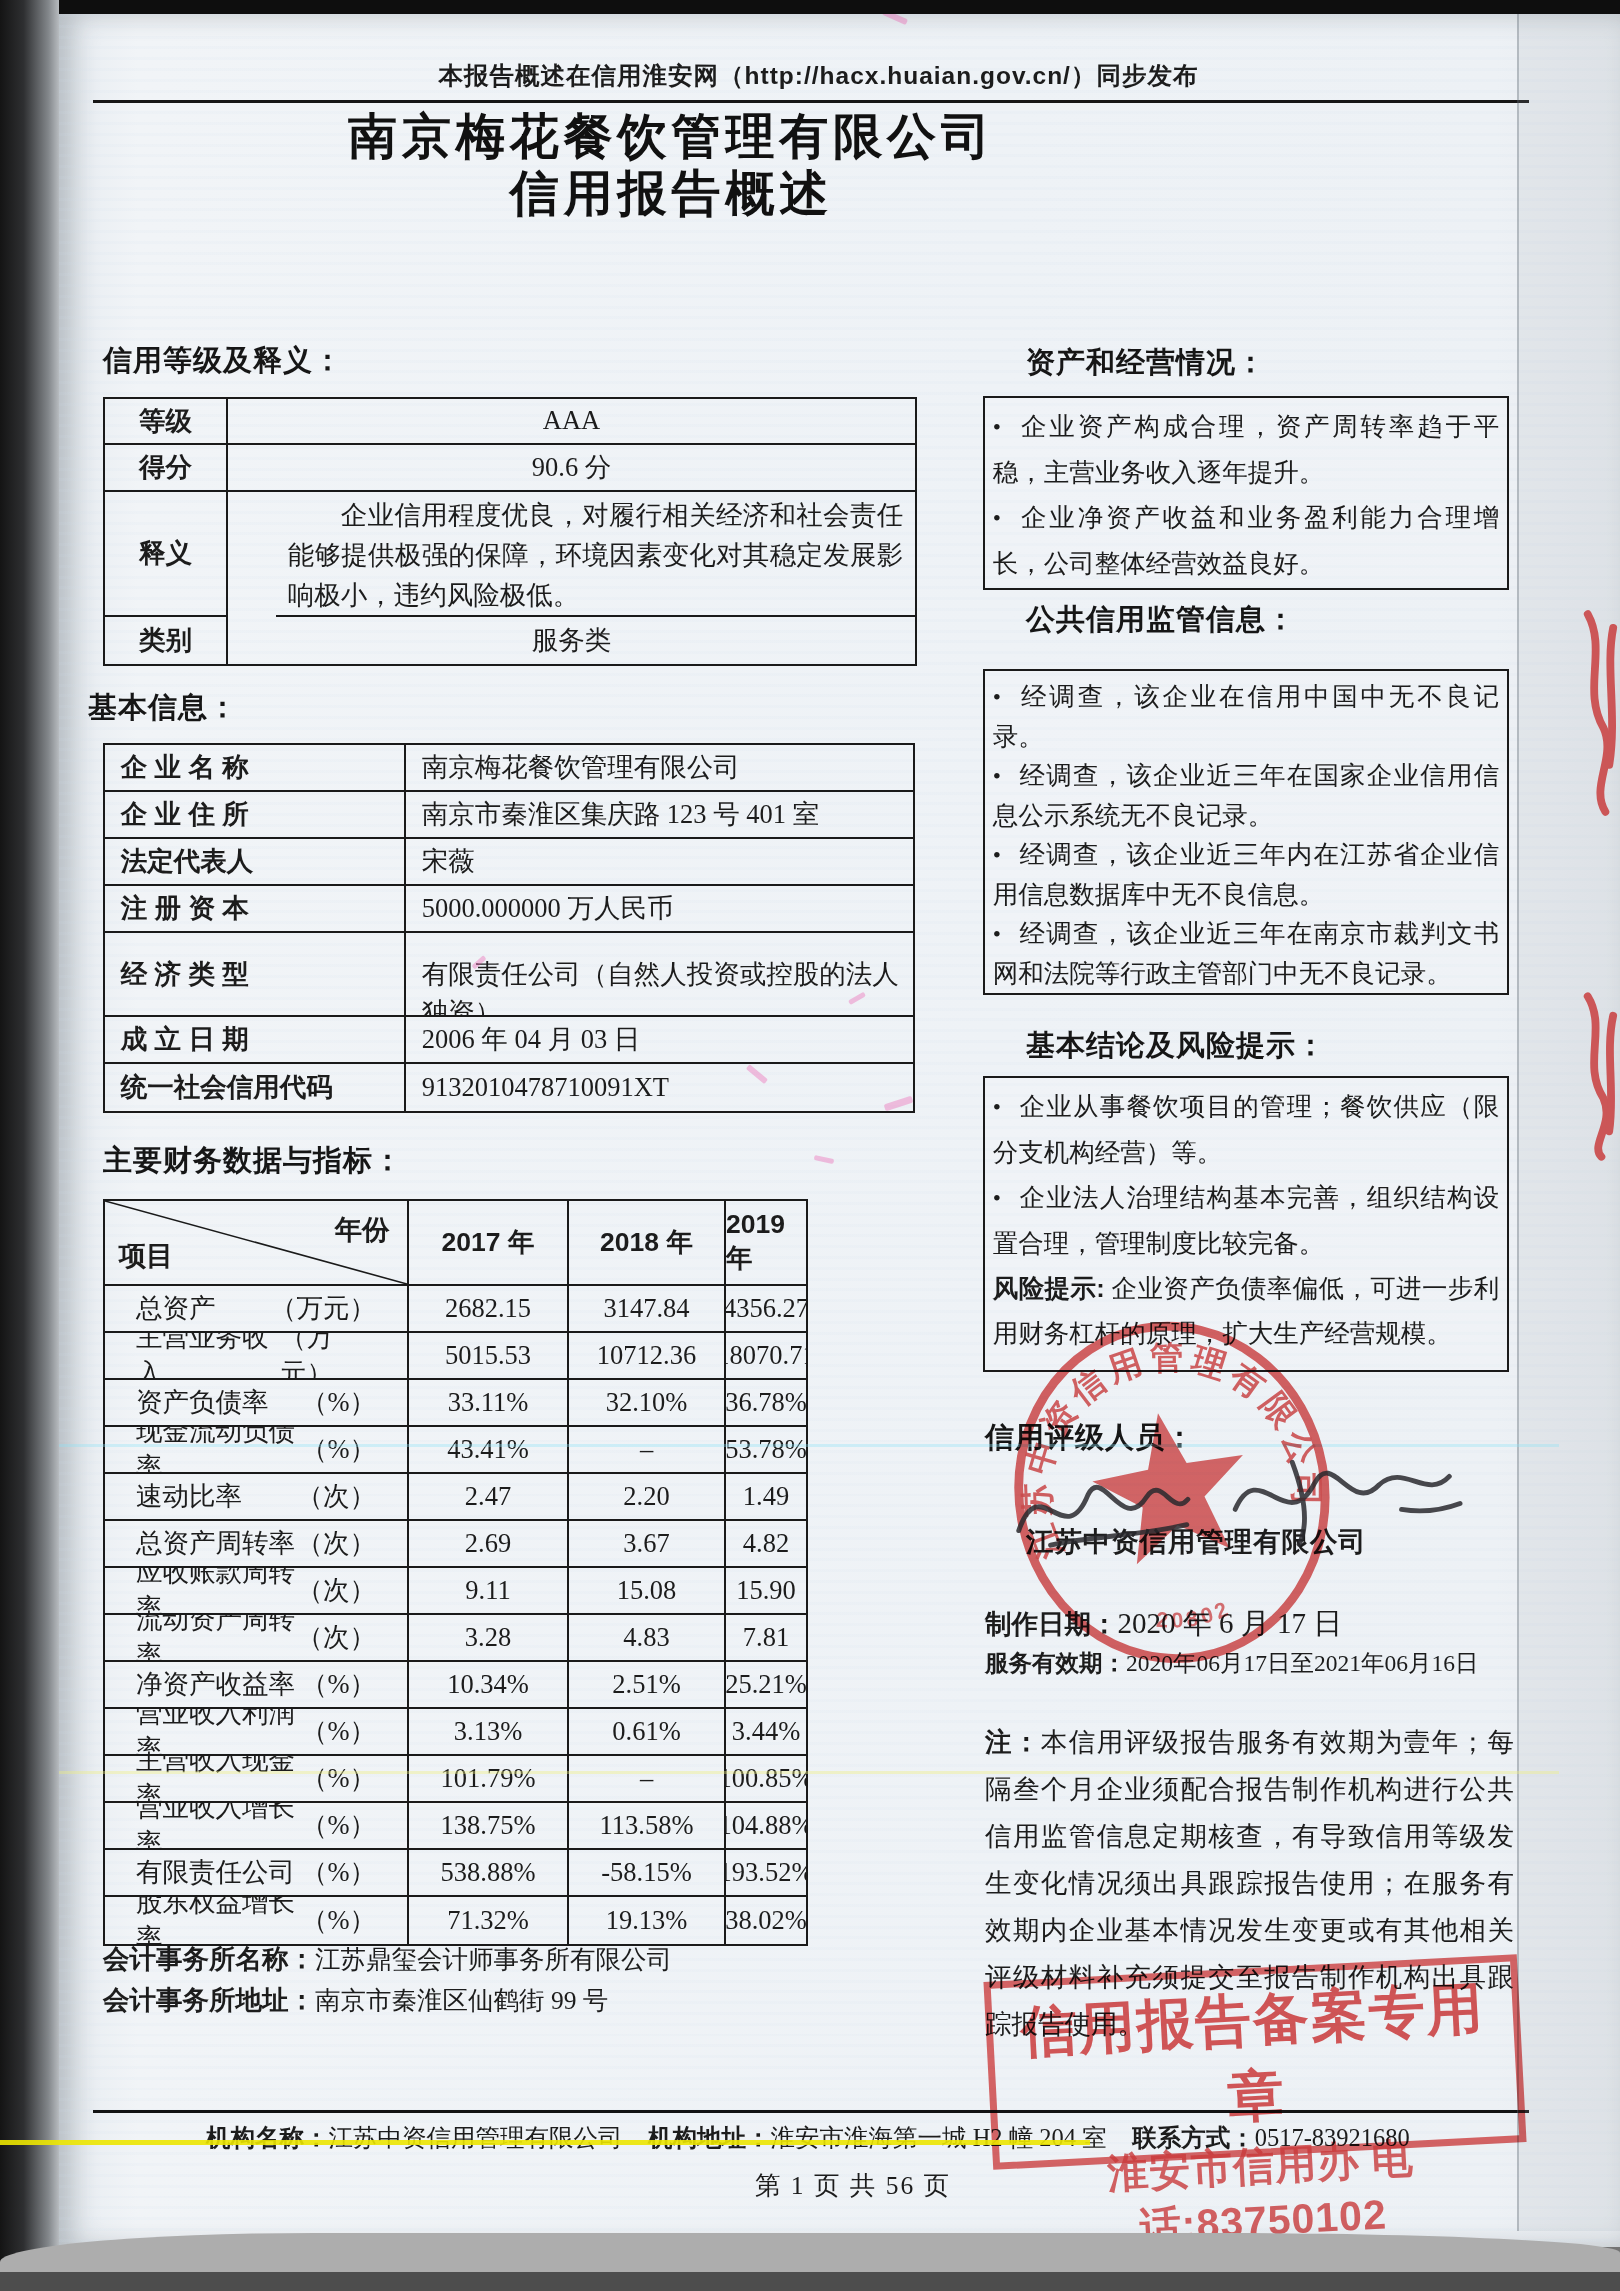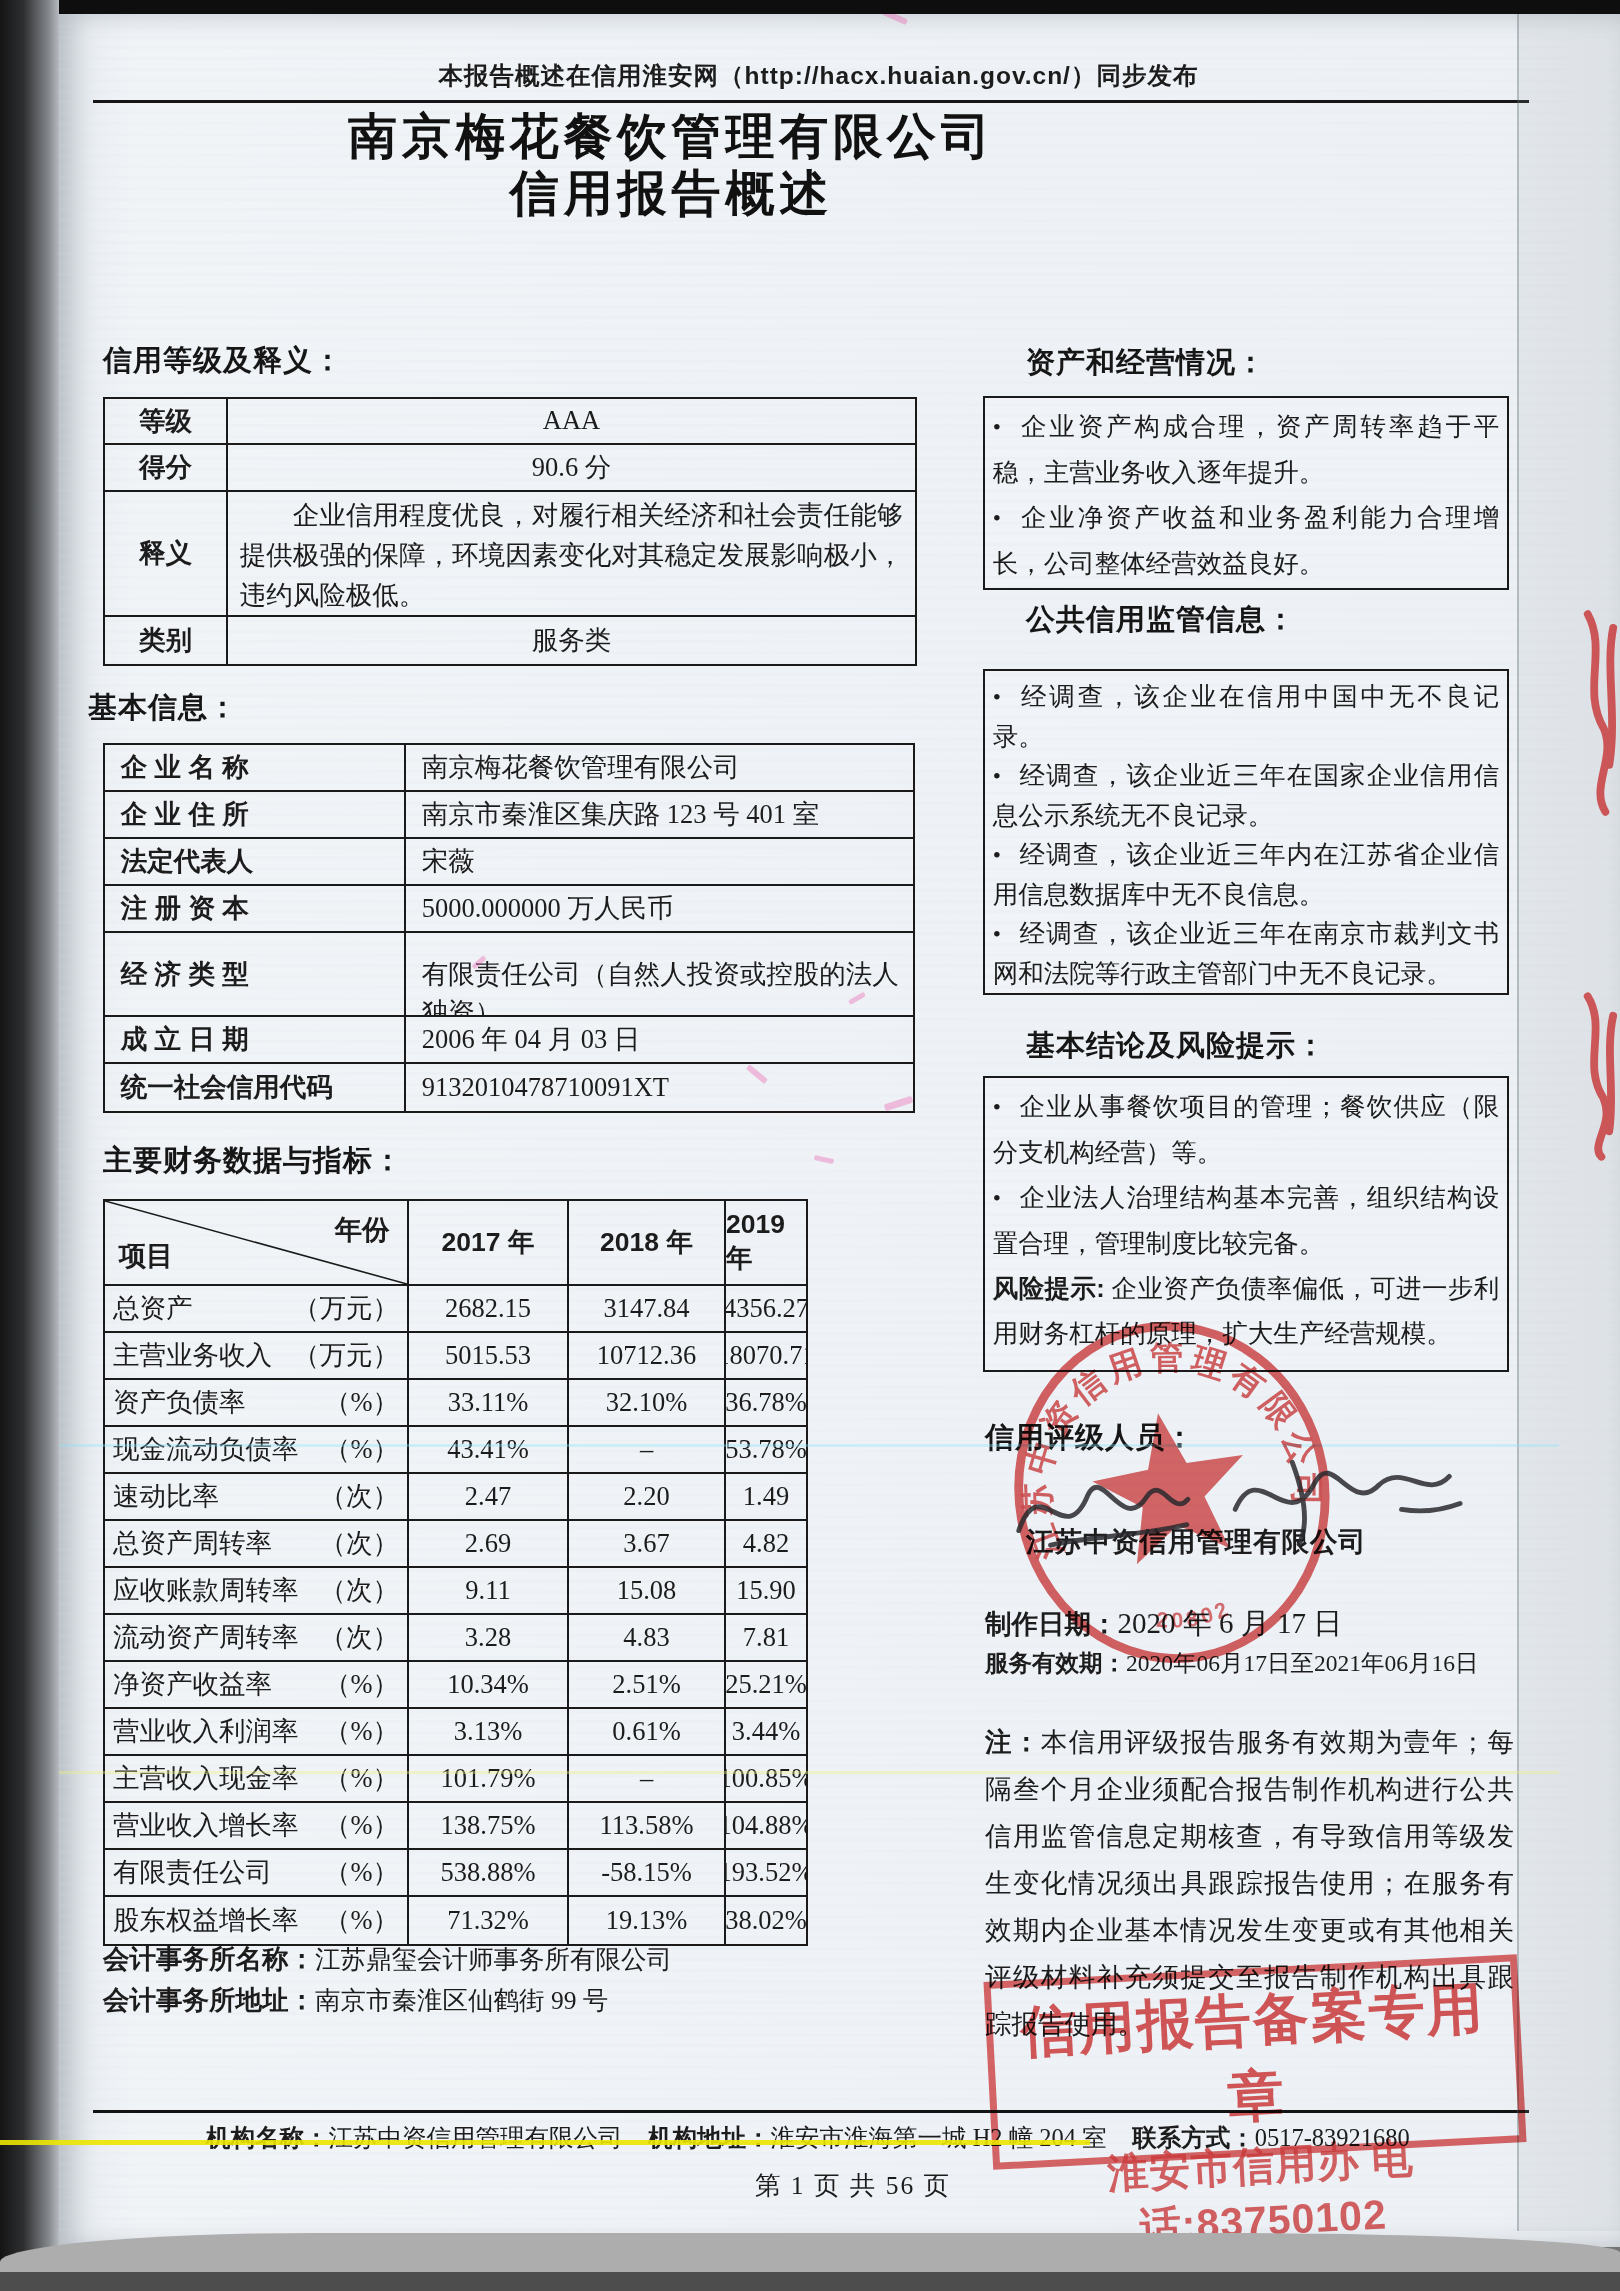--- a/index.html
+++ b/index.html
@@ -37,22 +37,22 @@
   .t2 .c:nth-child(2n){border-right:none;}
   .t2 .c:nth-last-child(-n+2){border-bottom:none;}
   .t4 .c:nth-child(4n){border-right:none;}
   .t4 .c:nth-last-child(-n+4){border-bottom:none;}
   .t1{left:44px;top:383px;width:814px;grid-template-columns:123px 1fr;grid-template-rows:46px 47px 125px 47px;}
   .t2b{left:44px;top:729px;width:812px;grid-template-columns:301px 1fr;grid-template-rows:47px 47px 47px 47px 84px 47px 47px;}
   .t3{left:44px;top:1185px;width:705px;grid-template-columns:304px 160px 157px 1fr;grid-template-rows:85px repeat(14,47px);}
   .lb{font-family:"Liberation Sans",sans-serif;font-weight:700;}
   .ctr{justify-content:center;}
   .padl{padding-left:15.7px;}
-  .exp{display:block;padding:2.9px 11.8px 0 11.8px;font-size:25.5px;line-height:40px;text-align:justify;text-indent:53px;}
-  .fl2{justify-content:space-between;padding:0 8px;}
+  .exp{display:block;padding:2.9px 11.8px 0 11.8px;font-size:25.5px;line-height:40px;text-align:justify;text-indent:53px;margin-left:48px;}
+  .fl2{justify-content:space-between;padding:0 31px;}
   .fv{justify-content:center;font-size:25.5px;}
   .yh{justify-content:center;font:700 28px "Liberation Sans",sans-serif;}
   .corner{display:block;position:relative;}
   .cn-t{position:absolute;top:11.8px;right:17.6px;font:700 27.4px "Liberation Sans",sans-serif;}
   .cn-b{position:absolute;bottom:9.8px;left:13.7px;font:700 27.4px "Liberation Sans",sans-serif;}
   .diag{position:absolute;left:0;top:0;width:100%;height:100%;}
 
   .al{position:absolute;font-size:25.5px;white-space:nowrap;}
   .al .all{font:700 26.5px "Liberation Sans",sans-serif;}
 

